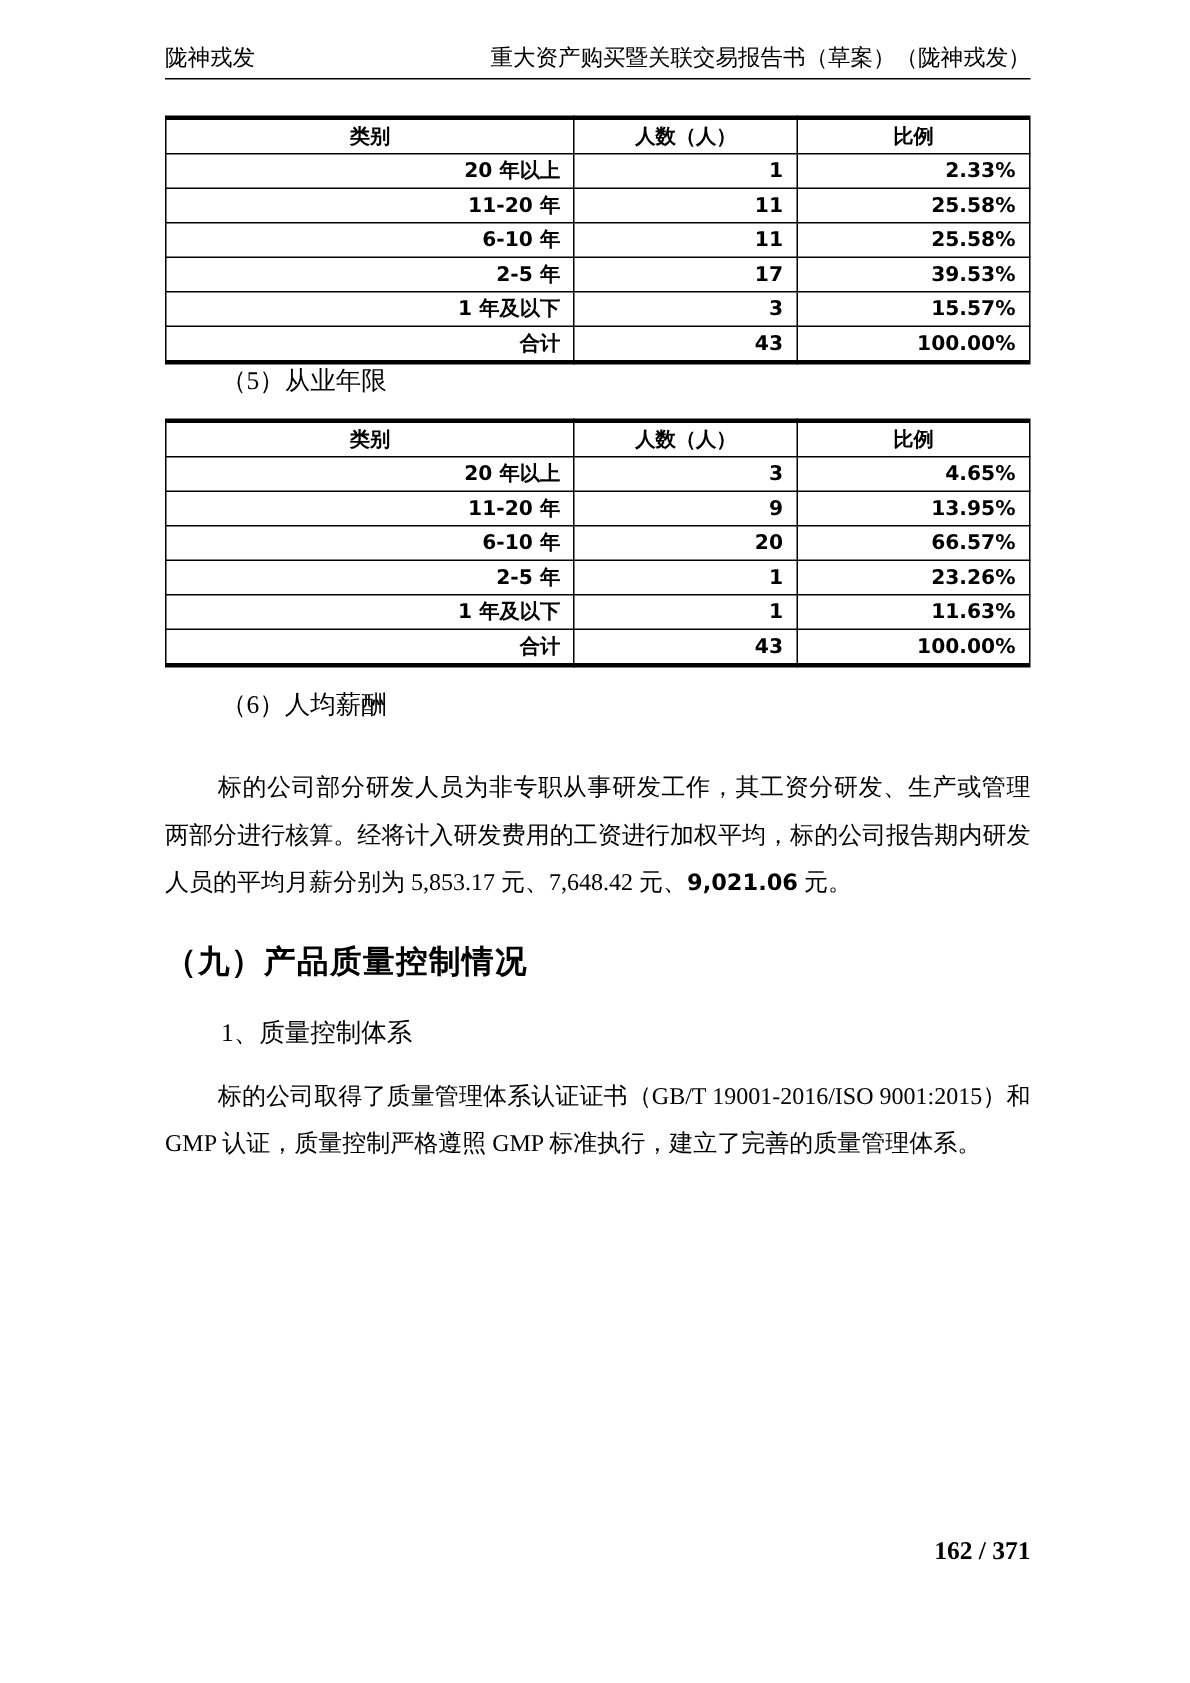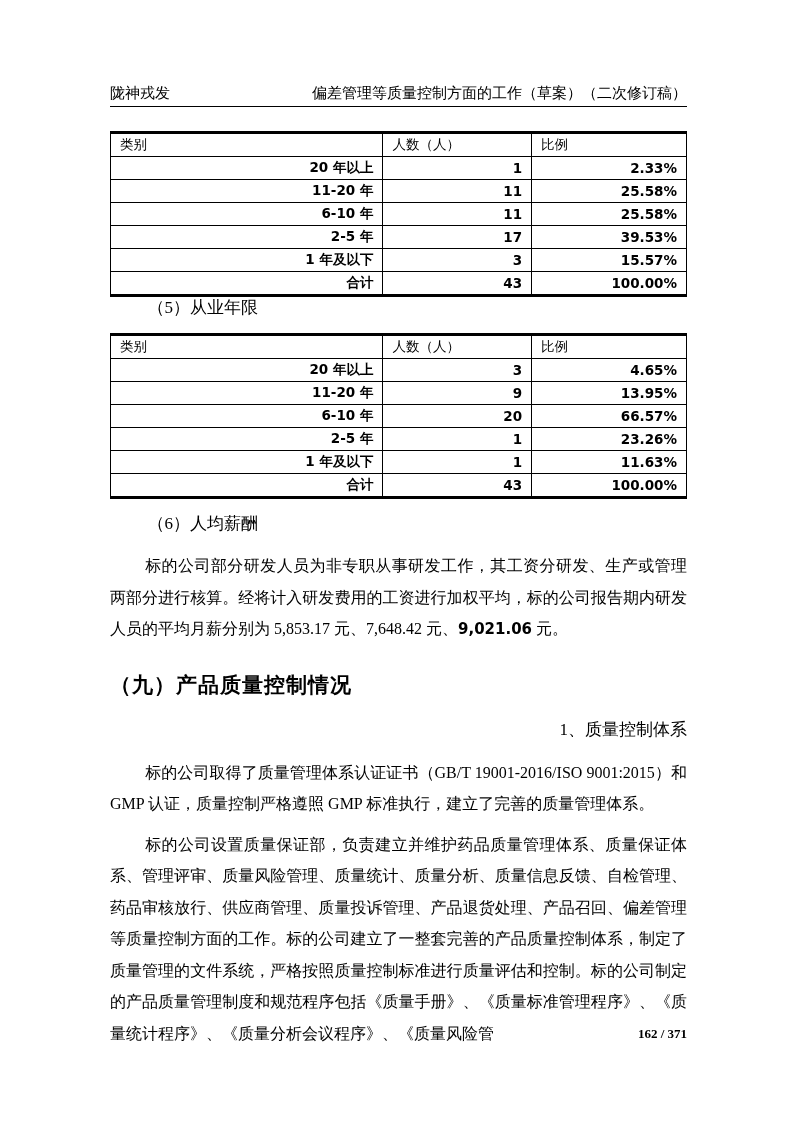--- a/index.html
+++ b/index.html
@@ -4,21 +4,21 @@
 <style>
   html, body { margin: 0; padding: 0; background: #ffffff; }
   .page {
     position: relative;
     width: 793px;
     height: 1122px;
     background: #ffffff;
     color: #000000;
     font-family: "Liberation Serif", "DejaVu Serif", serif;
     box-sizing: border-box;
-    padding: 84px 106px 0 110px;
+    padding: 30px 106px 0 110px;
     overflow: hidden;
   }
   
   .header {
     display: flex;
     justify-content: space-between;
     align-items: flex-end;
     border-bottom: 1px solid #000;
     padding-bottom: 4px;
     font-size: 15px;
@@ -34,77 +34,77 @@
     font-size: 13.5px;
     border-top: 3px solid #000;
     border-bottom: 3px solid #000;
   }
   table.data-table th, table.data-table td {
     border: 1px solid #000;
     height: 22px;
     padding: 0 9px;
     white-space: nowrap;
   }
-  table.data-table th { text-align: left; font-weight: normal; }
+  table.data-table th { text-align: center; font-weight: bold; }
   td.c1 { text-align: right; }
   td.c2, td.c3 { text-align: right; }
   col.w1 { width: 47.3%; }
   col.w2 { width: 25.8%; }
   col.w3 { width: 26.9%; }
   
   .subhead {
     font-size: 17px;
     line-height: 21px;
     margin: 14px 0 0 0;
     text-indent: 2.2em;
   }
   .subhead.s5 { margin-top: 0; margin-bottom: 0; }
   table.t2 { margin-top: 15px; }
   .heading9 {
-    font-family: Liberation Sans, sans-serif;
+    font-family: Liberation Mono, monospace;
     font-weight: bold;
     font-size: 21px;
     line-height: 26px;
     margin: 26px 0 0 0;
     letter-spacing: 1px;
   }
-  .subhead.sub1 { margin-top: 21px; text-align: right; }
+  .subhead.sub1 { margin-top: 21px; }
   .body-para {
     font-size: 16px;
     line-height: 31.5px;
     text-align: justify;
     text-indent: 2.2em;
     margin: 0;
   }
-  .body-para.p-salary  { margin-top: 16px; }
+  .body-para.p-salary  { margin-top: 30px; }
   .body-para.p-cert    { margin-top: 17px; }
   .body-para.p-quality { margin-top: 9px; }
   .bold-num {
     font-family: "DejaVu Sans", "Liberation Sans", sans-serif;
     font-weight: bold;
     font-size: 15px;
   }
   
   .footer {
     position: absolute;
     top: 1025px;
     right: 106px;
-    font-size: 13px;
+    font-size: 17px;
     font-weight: bold;
     line-height: 18px;
   }
 </style>
 </head>
 <body>
 
 <div class="page">
 
   <div class="header">
     <span>陇神戎发</span>
-    <span>偏差管理等质量控制方面的工作（草案）（二次修订稿）</span>
+    <span>重大资产购买暨关联交易报告书（草案）（陇神戎发）</span>
   </div>
 
   <table class="data-table t1">
     <colgroup>
         <col class="w1">
         <col class="w2">
         <col class="w3">
       </colgroup>
     <thead>
       <tr>
@@ -199,19 +199,18 @@
   <p class="subhead s6">（6）人均薪酬</p>
 
   <p class="body-para p-salary"><span>标的公司部分研发人员为非专职从事研发工作，其工资分研发、生产或管理两部分进行核算。经将计入研发费用的工资进行加权平均，标的公司报告期内研发人员的平均月薪分别为 5,853.17 元、7,648.42 元、</span><span class="bold-num">9,021.06</span><span> 元。</span></p>
 
   <h2 class="heading9">（九）产品质量控制情况</h2>
 
   <p class="subhead sub1">1、质量控制体系</p>
 
   <p class="body-para p-cert">标的公司取得了质量管理体系认证证书（GB/T 19001-2016/ISO 9001:2015）和 GMP 认证，质量控制严格遵照 GMP 标准执行，建立了完善的质量管理体系。</p>
 
-  <p class="body-para p-quality">标的公司设置质量保证部，负责建立并维护药品质量管理体系、质量保证体系、管理评审、质量风险管理、质量统计、质量分析、质量信息反馈、自检管理、药品审核放行、供应商管理、质量投诉管理、产品退货处理、产品召回、偏差管理等质量控制方面的工作。标的公司建立了一整套完善的产品质量控制体系，制定了质量管理的文件系统，严格按照质量控制标准进行质量评估和控制。标的公司制定的产品质量管理制度和规范程序包括《质量手册》、《质量标准管理程序》、《质量统计程序》、《质量分析会议程序》、《质量风险管</p>
 
   <div class="footer">
     <span>162 / 371</span>
   </div>
 
 </div>
 
 </body></html>

